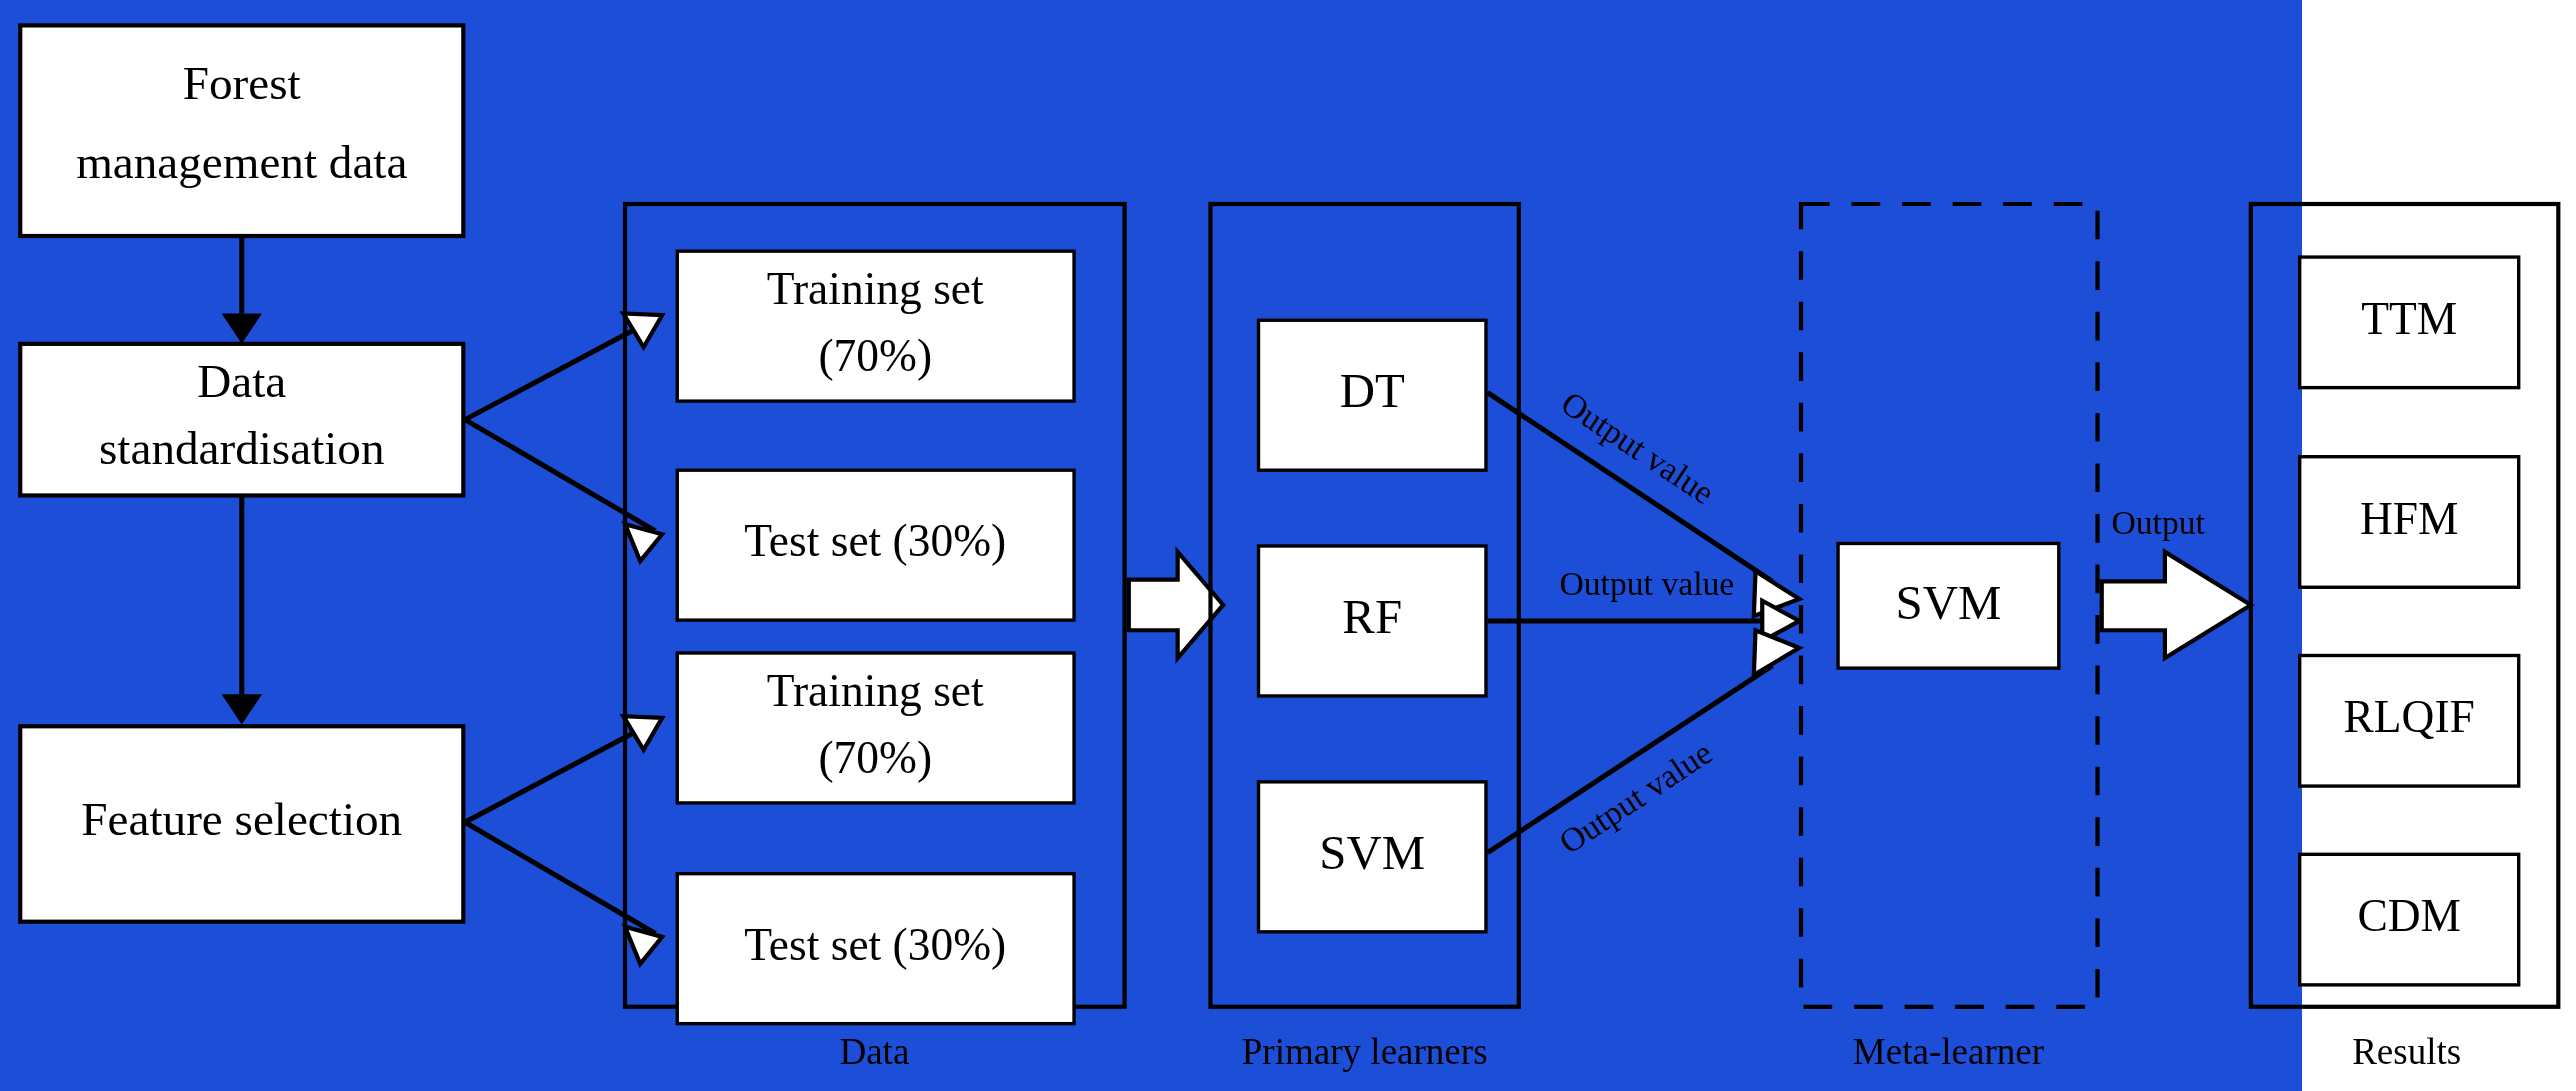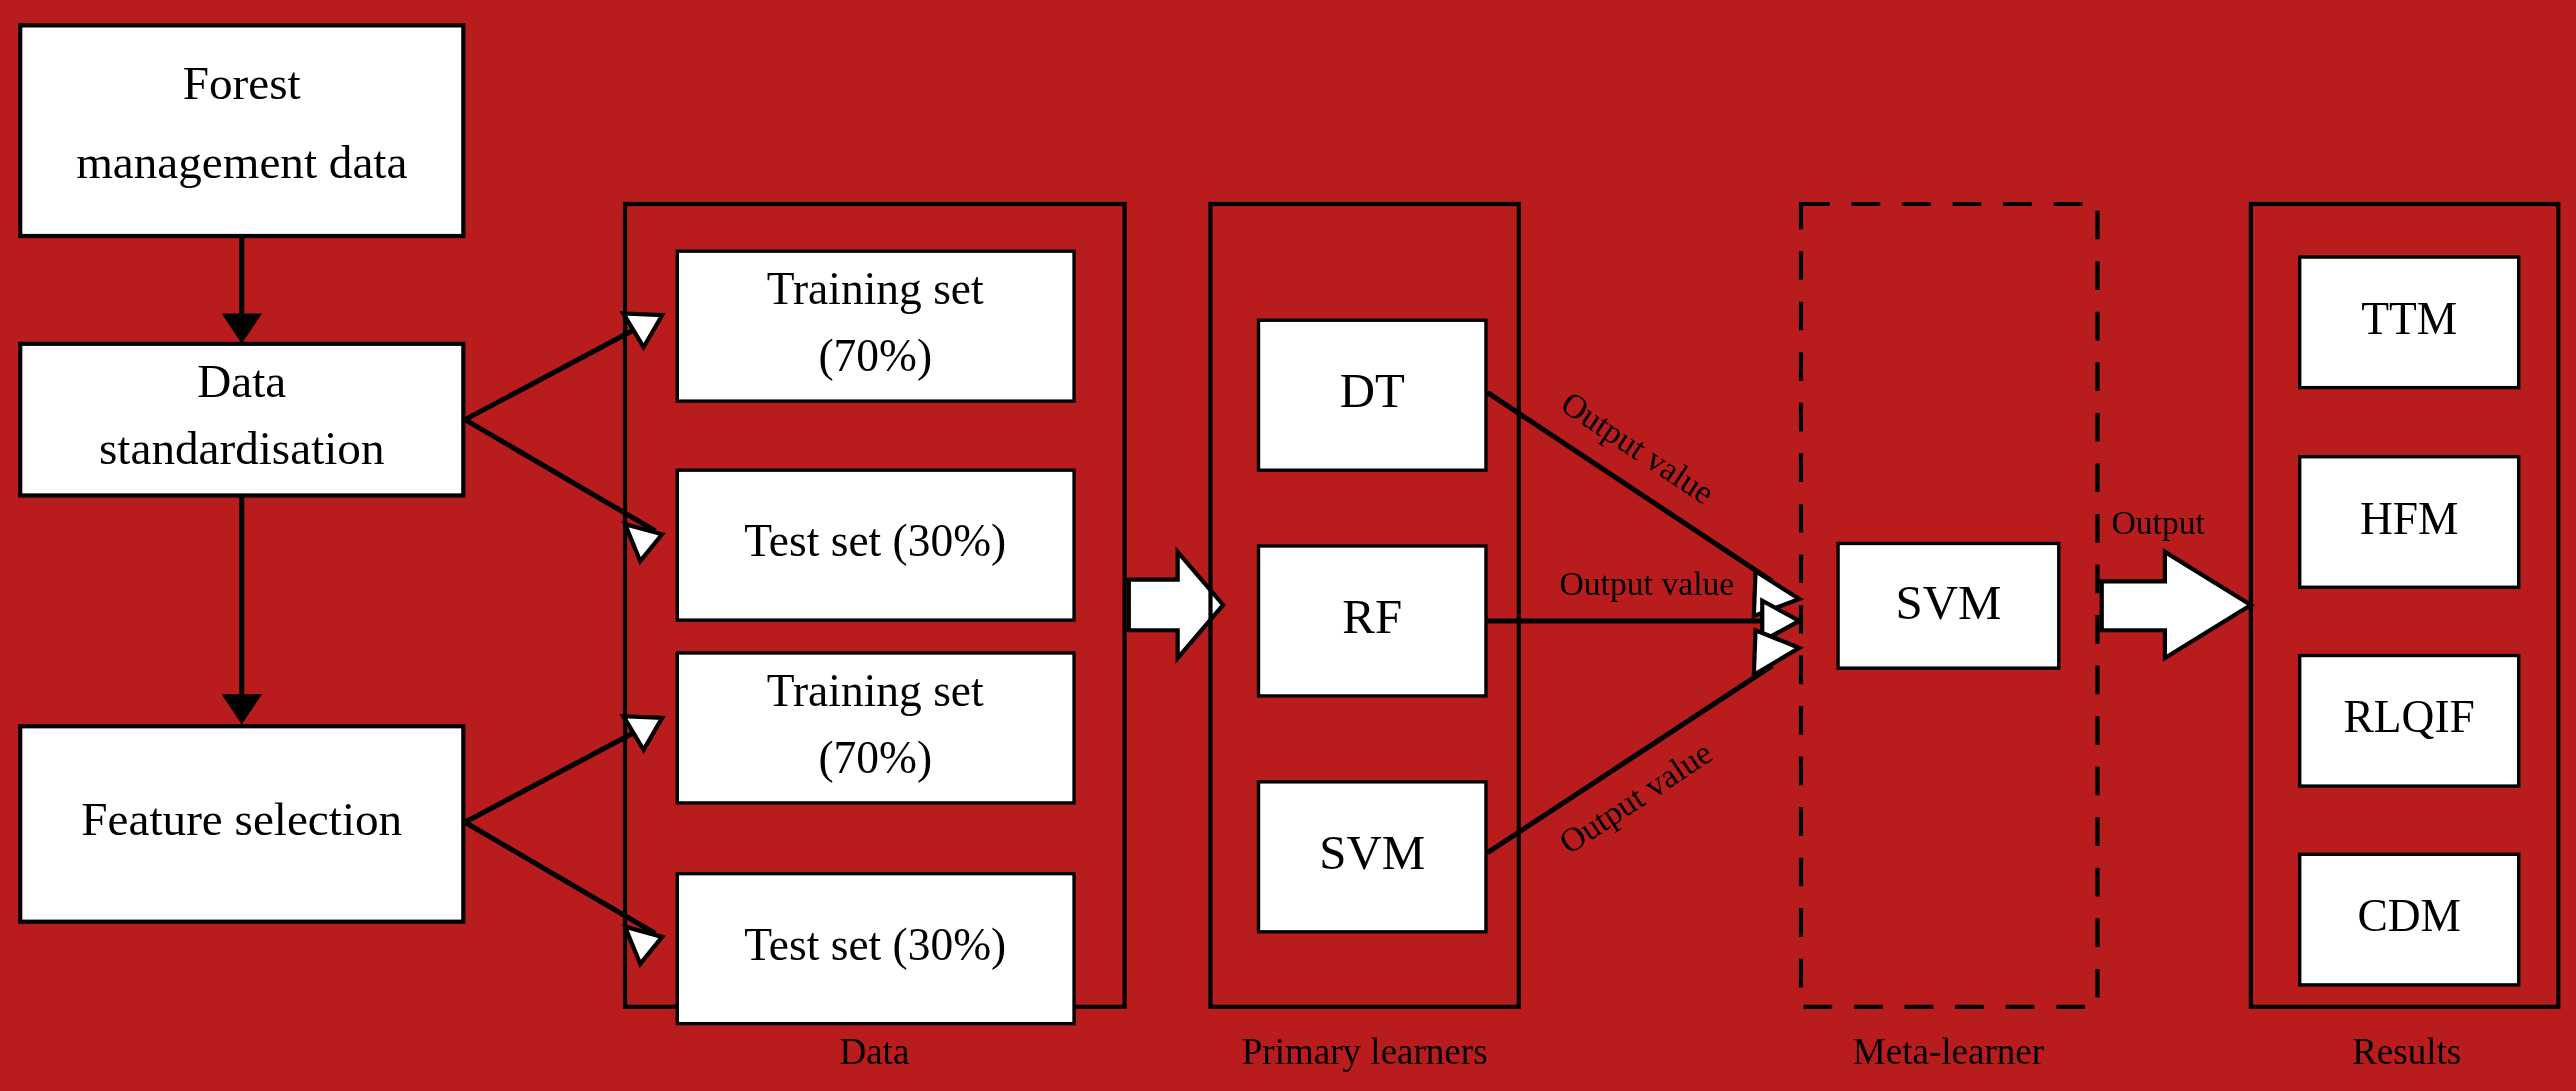--- a/index.html
+++ b/index.html
@@ -1,18 +1,18 @@
 <!DOCTYPE html>
 <html style="font-size:13.5px"><head>
 <meta charset="utf-8">
 <style>
   html,body{margin:0;padding:0;background:#ffffff;}
   body{width:2576px;height:1092px;overflow:hidden;
        font-family:"Liberation Serif","DejaVu Serif",serif;}
-  #stage{position:relative;width:2576px;height:1092px;background:#b91c1c;}
+  #stage{position:relative;width:2302px;height:1092px;background:#1d4ed8;}
   svg#diagram{position:absolute;left:0;top:0;width:2576px;height:1092px;display:block;}
   .bx{fill:#ffffff;stroke:#000000;stroke-width:5;}
   .bx-thin{fill:#ffffff;stroke:#000000;stroke-width:4;}
   .grp{fill:none;stroke:#000000;stroke-width:5;}
   .grp-dash{fill:none;stroke:#000000;stroke-width:5;stroke-dasharray:34 26;}
   .ln{stroke:#000000;stroke-width:6;fill:none;}
   .blockarrow{fill:#ffffff;stroke:#000000;stroke-width:5;stroke-linejoin:miter;}
   .hollow{fill:#ffffff;stroke:#000000;stroke-width:5;stroke-linejoin:miter;}
   .solidhead{fill:#000000;stroke:none;}
   text{fill:#000000;font-family:"Liberation Serif","DejaVu Serif",serif;}

